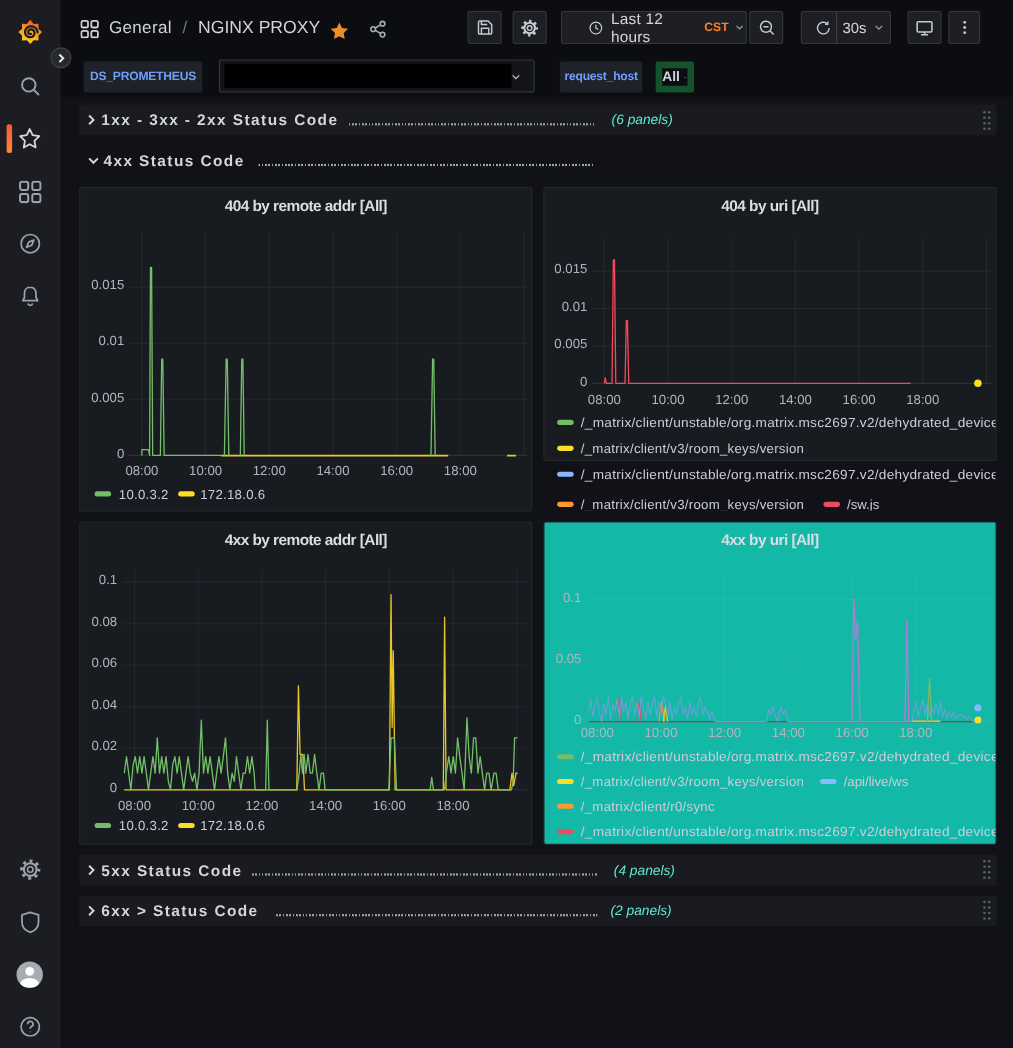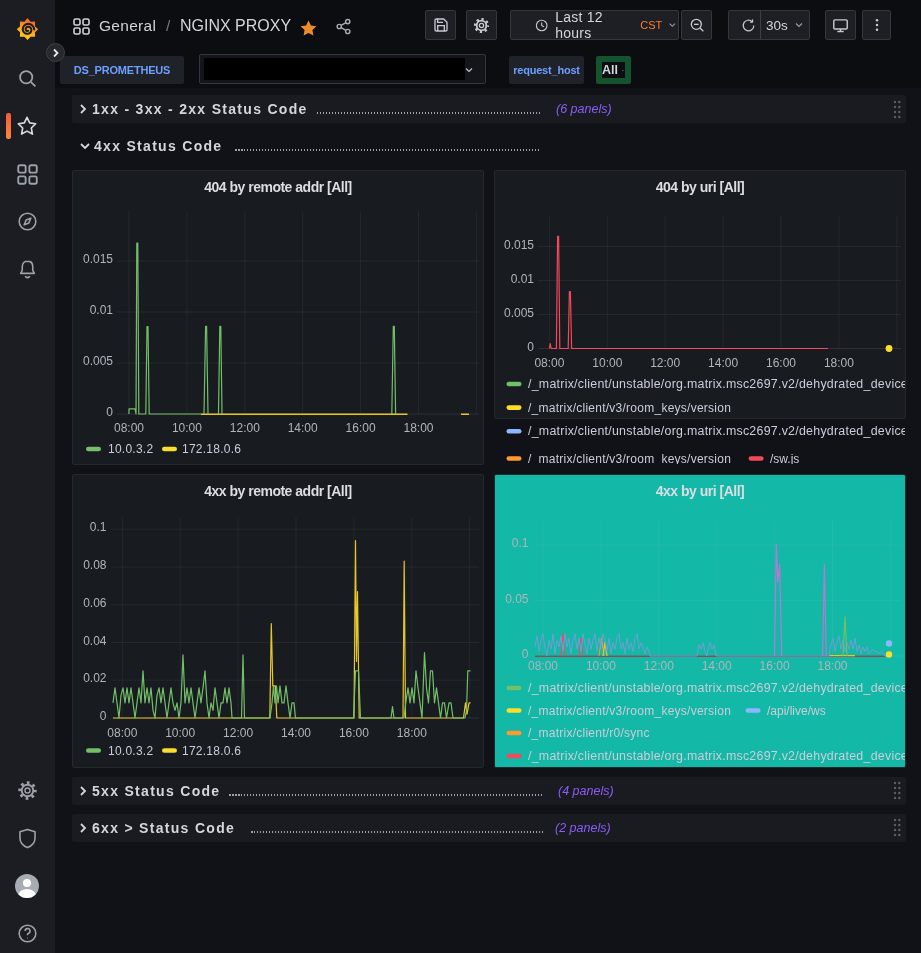--- a/index.html
+++ b/index.html
@@ -5,21 +5,21 @@
 *{margin:0;padding:0;box-sizing:border-box}
 html,body{width:921px;height:953px;background:#111217;font-family:"Liberation Sans",sans-serif;overflow:hidden}
 .abs{position:absolute}
 #stage{position:relative;width:921px;height:953px}
 #topbar{position:absolute;left:55px;top:0;width:866px;height:88px;background:#0c0d10}
 #sidebar{position:absolute;left:0;top:0;width:55px;height:953px;background:#1b1d23}
 .btn{position:absolute;height:30px;top:10px;background:#1d1f24;border:1px solid #35373d;border-radius:2px;color:#c7cad1;display:flex;align-items:center;justify-content:center}
 .rowhead{position:absolute;left:72px;width:834px;height:28px;background:#191b20;border-radius:2px}
 .rowtitle{position:absolute;font-size:14px;font-weight:bold;color:#d5d6dc;top:6px;letter-spacing:1.3px}
 .dots{position:absolute;height:2px;background-image:repeating-linear-gradient(90deg,#9fa1a8 0 1.5px,transparent 1.5px 3px)}
-.npanels{position:absolute;font-size:12.5px;font-style:italic;color:#8b5cf6;top:7px}
+.npanels{position:absolute;font-size:12.5px;font-style:italic;color:#5eead4;top:7px}
 .vlabel{position:absolute;top:56px;height:28px;background:#202229;border-radius:2px;display:flex;align-items:center;justify-content:center;color:#6e9fff;font-size:11px;letter-spacing:-0.2px;font-weight:bold;white-space:nowrap;overflow:hidden}
 svg{display:block}
 </style>
 </head>
 <body>
 <div id="stage">
   <div id="topbar"></div>
 
   <svg class="abs" style="left:73px;top:18px" width="17" height="17" viewBox="0 0 17 17" fill="none" stroke="#d0d2d8" stroke-width="1.6">
     <rect x="1" y="1" width="6" height="6" rx="1.6"></rect>
@@ -47,27 +47,27 @@
       <path d="M17 21v-8H7v8M7 3v5h8"></path>
     </svg>
   </div>
   <div class="btn" style="left:466px;width:31px">
     <svg width="17" height="17" viewBox="0 0 24 24" fill="none" stroke="#c7cad1">
       <circle cx="12" cy="12" r="3" stroke-width="1.8"></circle>
       <circle cx="12" cy="12" r="6.8" stroke-width="2.6"></circle>
       <circle cx="12" cy="12" r="9" stroke-width="3.4" stroke-dasharray="3.2 3.87" stroke-dashoffset="1.2"></circle>
     </svg>
   </div>
-  <div class="btn" style="left:510px;width:169px;justify-content:flex-end;padding-left:24px">
+  <div class="btn" style="left:510px;width:169px;justify-content:center;padding-left:24px">
     <svg width="15" height="15" viewBox="0 0 24 24" fill="none" stroke="#c7cad1" stroke-width="2">
       <circle cx="12" cy="12" r="9.5"></circle>
         <path d="M12 6.5V12l4 2.4"></path>
     </svg>
     <span style="font-size:14px;letter-spacing:0.2px;color:#d5d6dc;margin-left:7px">Last 12 hours</span>
-    <span style="font-size:11px;font-weight:normal;color:#ff7e27;margin-left:7px">CST</span>
+    <span style="font-size:11px;font-weight:bold;color:#ff7e27;margin-left:7px">CST</span>
     <svg width="12" height="12" viewBox="0 0 24 24" fill="none" stroke="#9a9da4" stroke-width="2.4" style="margin-left:5px">
         <path d="M6 9l6 6 6-6"></path>
       </svg>
   </div>
   <div class="btn" style="left:681px;width:31px">
     <svg width="16" height="16" viewBox="0 0 24 24" fill="none" stroke="#c7cad1" stroke-width="2">
       <circle cx="11" cy="11" r="7.5"></circle>
         <line x1="16.5" y1="16.5" x2="21.5" y2="21.5"></line>
         <line x1="7.5" y1="11" x2="14.5" y2="11"></line>
     </svg>
@@ -91,21 +91,21 @@
     </svg>
   </div>
   <div class="btn" style="left:862px;width:29px">
     <svg width="16" height="16" viewBox="0 0 24 24" fill="#c7cad1">
       <circle cx="12" cy="5" r="1.9"></circle>
         <circle cx="12" cy="12" r="1.9"></circle>
         <circle cx="12" cy="19" r="1.9"></circle>
     </svg>
   </div>
 
-  <div class="vlabel" style="left:60px;width:124px">DS_PROMETHEUS</div>
+  <div class="vlabel" style="left:76px;width:108px">DS_PROMETHEUS</div>
   <div class="abs" style="left:199px;top:54px;width:287px;height:30px;background:#14151a;border:1px solid #33363b;border-radius:2px">
     <div class="abs" style="left:4px;top:3px;width:261px;height:22px;background:#000"></div>
     <svg width="12" height="12" viewBox="0 0 24 24" fill="none" stroke="#c0c2c9" stroke-width="2.4" style="position:absolute;right:10px;top:9px">
         <path d="M6 9l6 6 6-6"></path>
       </svg>
   </div>
   <div class="vlabel" style="left:509px;width:75px">request_host</div>
   <div class="abs" style="left:596px;top:56px;width:35px;height:28px;background:#0c0d10;border:6px solid #14532d;border-radius:2px;display:flex;align-items:center;justify-content:center">
     <span style="font-size:12.5px;font-weight:bold;color:#d5d6dc">All</span>
     <svg width="11" height="11" viewBox="0 0 24 24" fill="none" stroke="#9a9da4" stroke-width="2.6" style="margin-left:3px">

